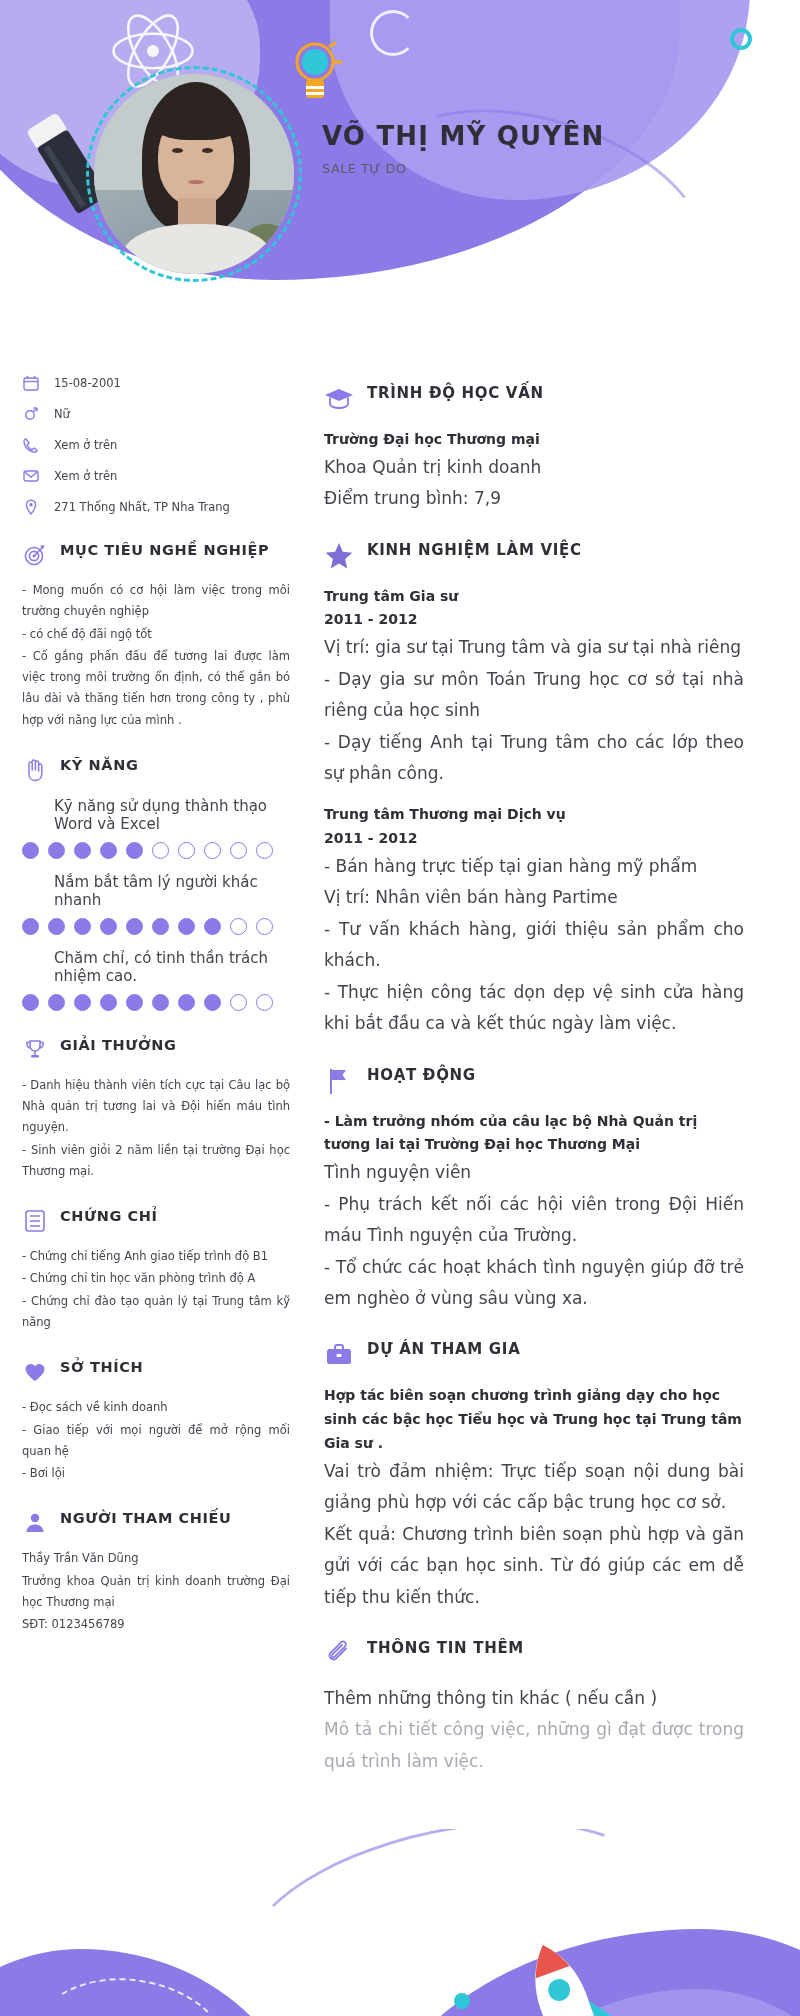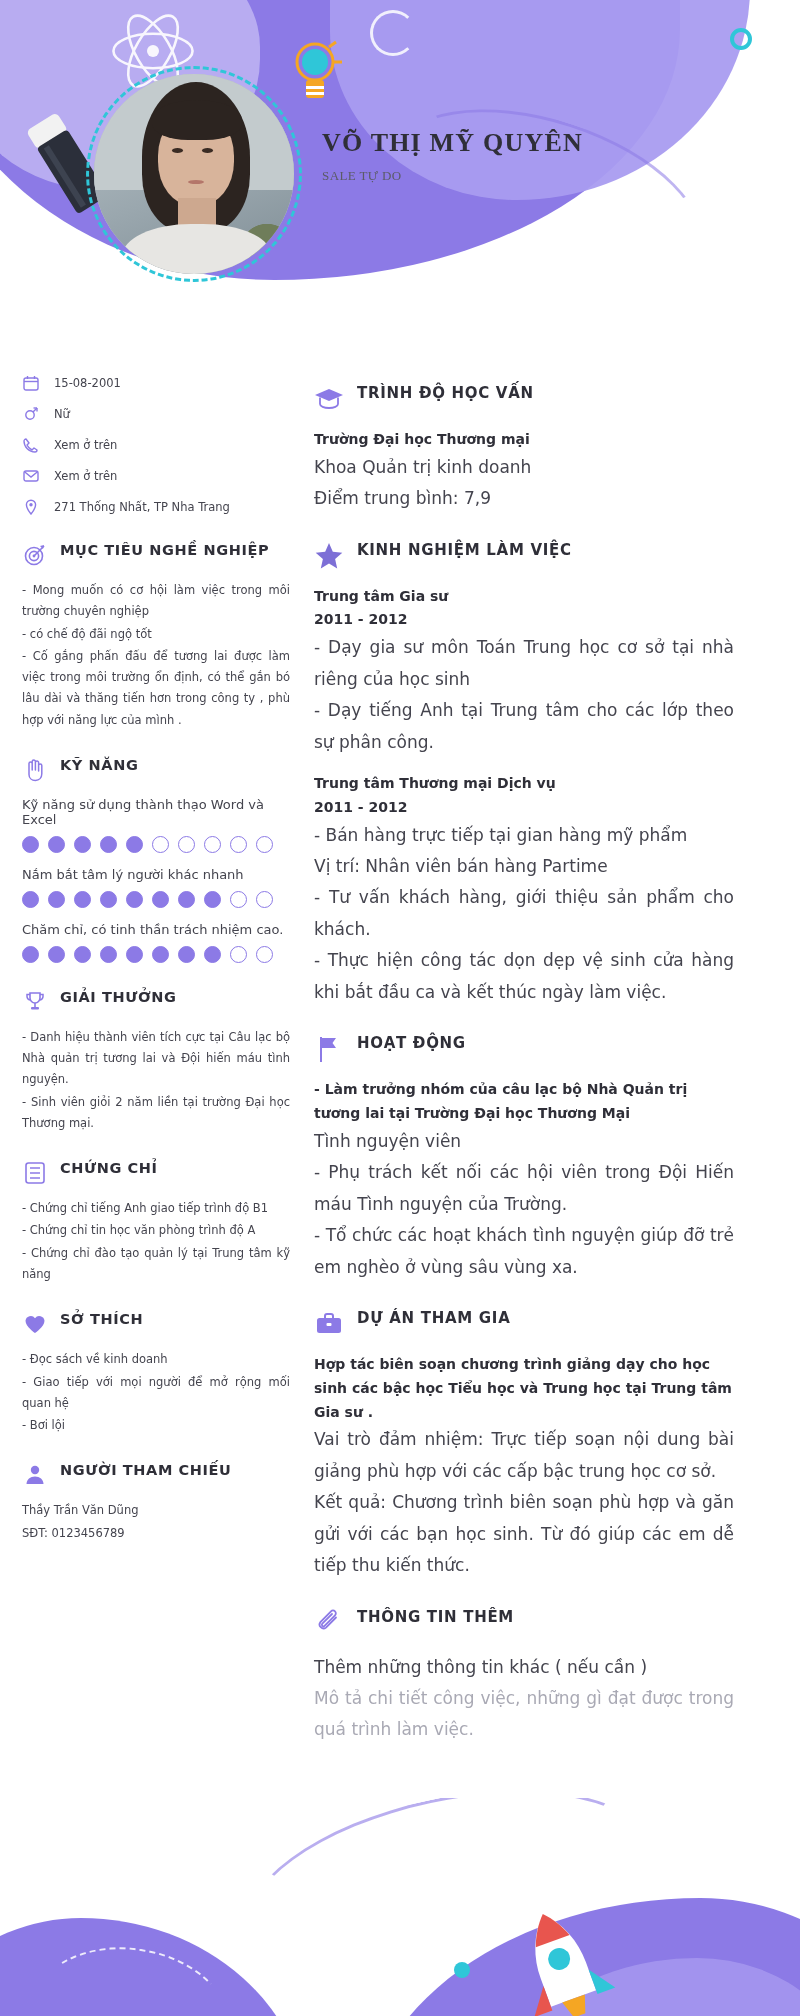--- a/index.html
+++ b/index.html
@@ -118,41 +118,41 @@
   .av-face { position: absolute; left: 64px; top: 36px; width: 76px; height: 96px; background: #d8b49b; border-radius: 48% 48% 46% 46%; }
   .av-fringe { position: absolute; left: 58px; top: 26px; width: 90px; height: 40px; background: #2c2420; border-radius: 50% 50% 40% 40%; }
   .av-eye-l, .av-eye-r { position:absolute; top:74px; width:11px; height:5px; background:#3a2b23; border-radius:50%; }
   .av-eye-l { left: 78px; } .av-eye-r { left: 108px; }
   .av-mouth { position:absolute; left:94px; top:106px; width:16px; height:4px; background:#b4766a; border-radius:50%; }
   .av-neck { position:absolute; left:84px; top:124px; width:38px; height:34px; background:#cda88f; }
   .av-shoulders { position:absolute; left:28px; top:150px; width:150px; height:70px; background:#e7e6e3; border-radius:46% 46% 0 0; }
 
   .name-block {
     position: absolute;
-    left: 322px; top: 128px; font-family: Liberation Serif, serif;
+    left: 322px; top: 121px;
   }
   .name {
     font-size: 26px;
     font-weight: bold;
     letter-spacing: 1.2px;
     color: #2f2f38;
   }
   .job-title {
     margin-top: 10px;
     font-size: 13px;
     color: #5b5b66;
     letter-spacing: .4px;
   }
 
   
   .content {
     position: relative;
     display: flex;
     padding: 12px 22px 0 22px;
-    gap: 24px;
+    gap: 34px;
   }
   .col-left { width: 268px; }
   .col-right { width: 420px; padding-top: 20px; }
 
   
   .contact-list { margin-top: 10px; }
   .contact-row {
     display: flex;
     align-items: center;
     gap: 14px;
@@ -179,24 +179,25 @@
 
   .para {
     font-size: 11.5px;
     line-height: 1.85;
     color: #44444e;
     text-align: justify;
   }
   .para + .para { margin-top: 1px; }
 
   .skill-label {
-    font-size: 13px;
+    font-size: 15px;
     color: #44444e;
     margin-bottom: 9px;
     margin-top: 14px;
+    margin-left: 32px;
   }
   .dots { display: flex; gap: 9px; margin-bottom: 4px; }
   .dot {
     width: 17px; height: 17px; border-radius: 50%;
     border: 1.6px solid #8c7ae6;
     background: #ffffff;
   }
   .dot.on { background: #8c7ae6; }
 
   
@@ -525,20 +526,21 @@
         <div class="sec-head">
           <span class="ic-lg">
             <svg width="24" height="24" viewBox="0 0 24 24">
                 <circle cx="12" cy="7" r="4.2" fill="#8c7ae6"></circle>
                 <path d="M3.5 21c0-4.7 3.8-7.6 8.5-7.6s8.5 2.9 8.5 7.6z" fill="#8c7ae6"></path>
               </svg>
           </span>
           <span class="sec-title">NGƯỜI THAM CHIẾU</span>
         </div>
         <div class="para">Thầy Trần Văn Dũng</div>
+        <div class="para">Trưởng khoa Quản trị kinh doanh trường Đại học Thương mại</div>
         <div class="para">SĐT: 0123456789</div>
       </div>
     </div>
 
     <div class="col-right">
 
       <div class="r-sec">
         <div class="r-head">
           <span class="ic-lg">
             <svg width="30" height="26" viewBox="0 0 30 26">
@@ -559,20 +561,21 @@
             <svg width="28" height="28" viewBox="0 0 28 28">
                 <polygon points="14,1 17.8,9.8 27.3,10.7 20.1,17.1 22.2,26.4 14,21.5 5.8,26.4 7.9,17.1 0.7,10.7 10.2,9.8" fill="#7d6fd6"></polygon>
               </svg>
           </span>
           <span class="r-title">KINH NGHIỆM LÀM VIỆC</span>
         </div>
 
         <div>
           <div class="r-sub">Trung tâm Gia sư</div>
           <div class="r-sub">2011 - 2012</div>
+          <div class="r-line">Vị trí: gia sư tại Trung tâm và gia sư tại nhà riêng</div>
           <div class="r-line">- Dạy gia sư môn Toán Trung học cơ sở tại nhà riêng của học sinh</div>
           <div class="r-line">- Dạy tiếng Anh tại Trung tâm cho các lớp theo  sự phân công.</div>
         </div>
 
         <div class="r-gap"></div>
 
         <div>
           <div class="r-sub">Trung tâm Thương mại Dịch vụ</div>
           <div class="r-sub">2011 - 2012</div>
           <div class="r-line">- Bán hàng trực tiếp tại gian hàng mỹ phẩm</div>

